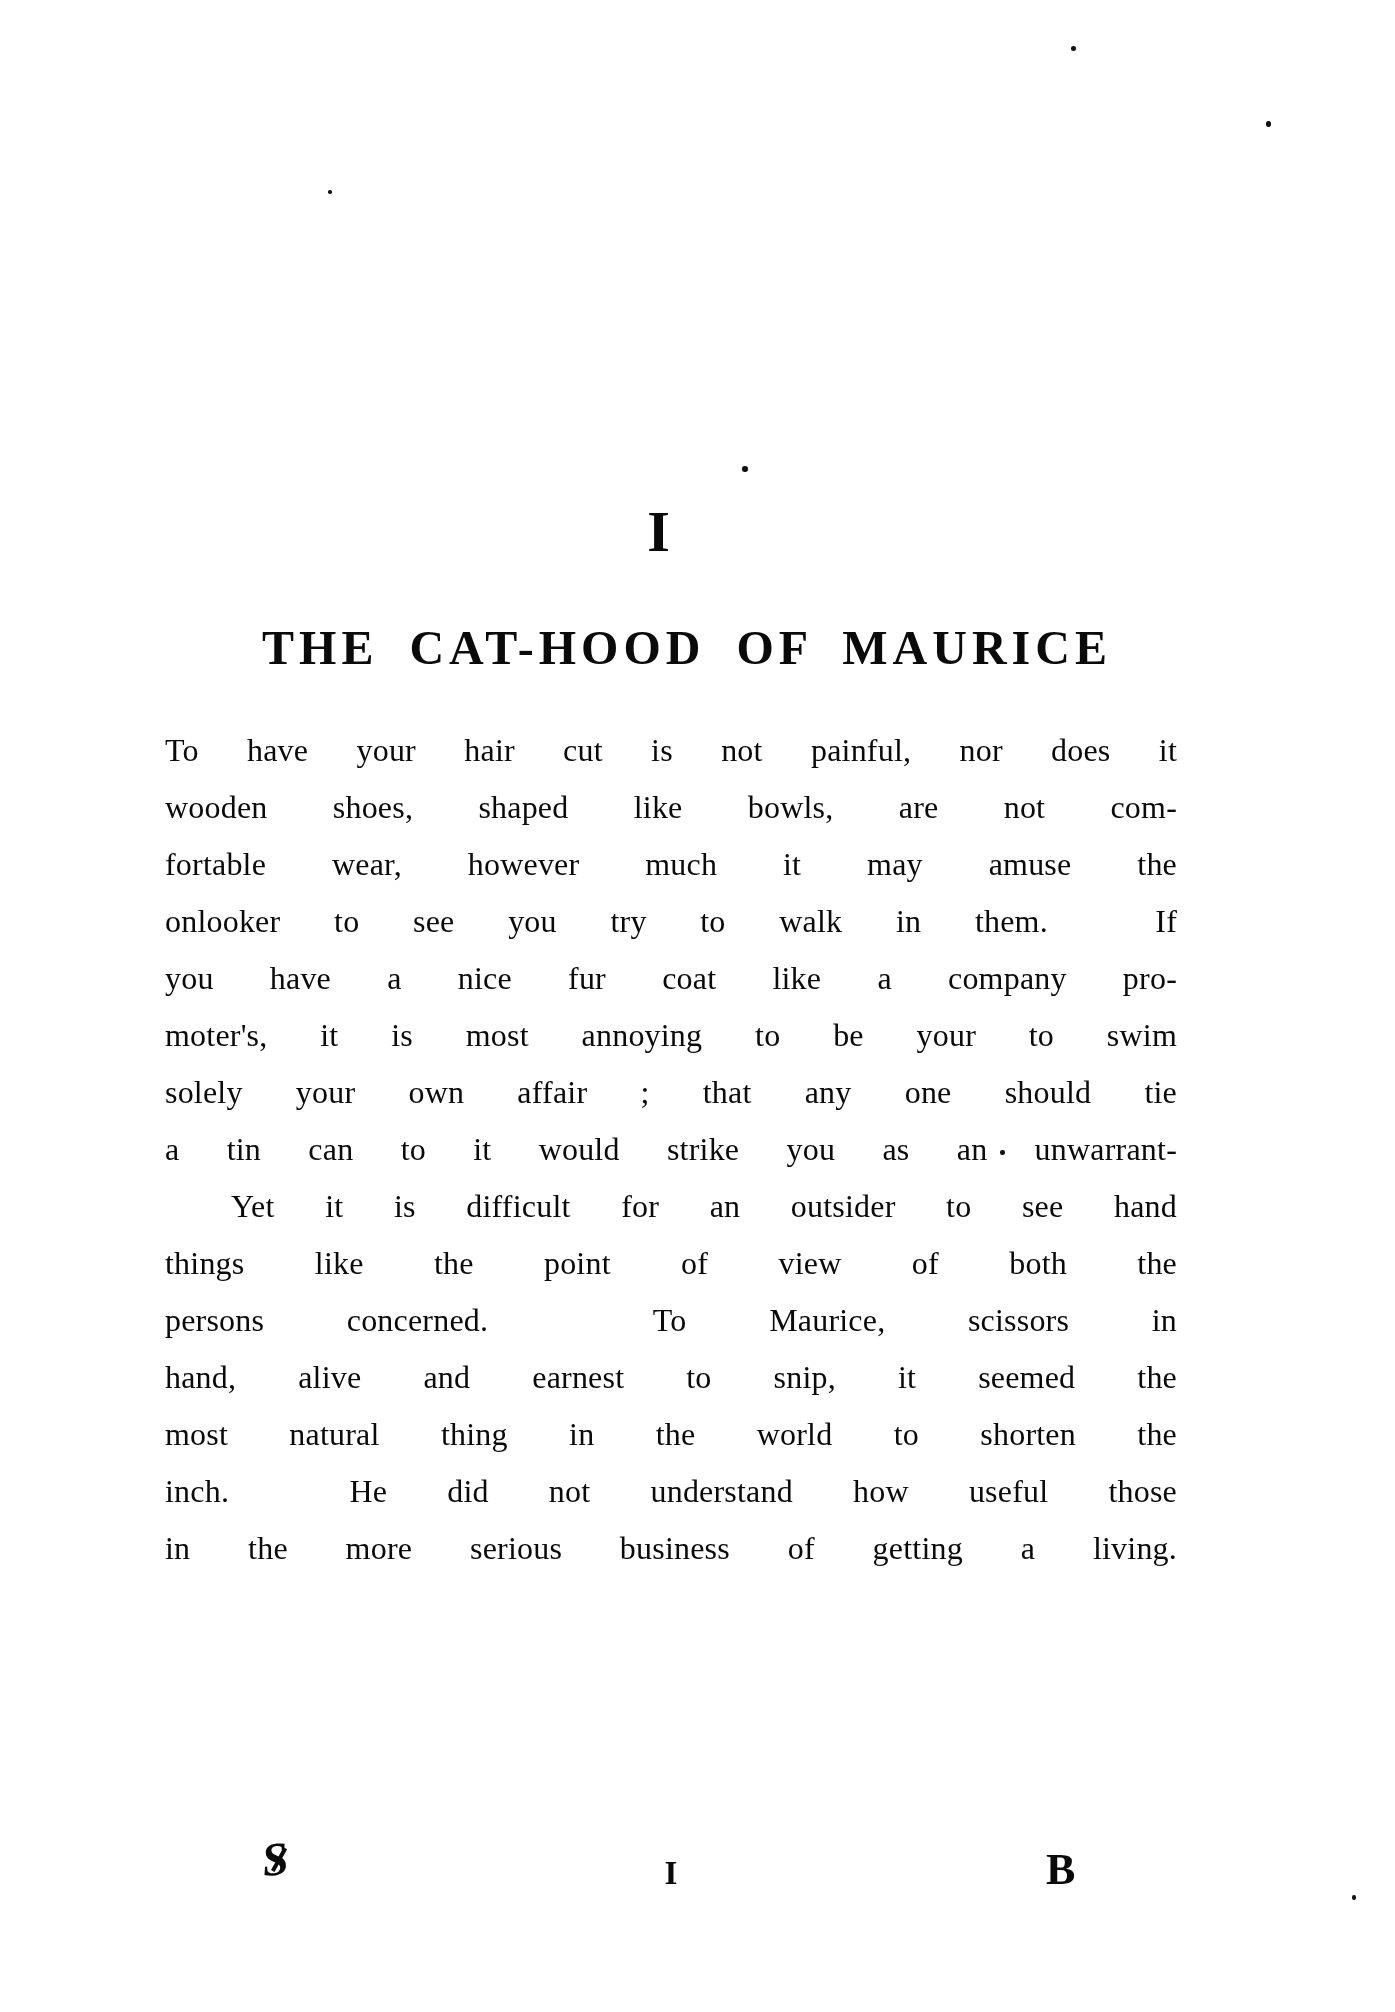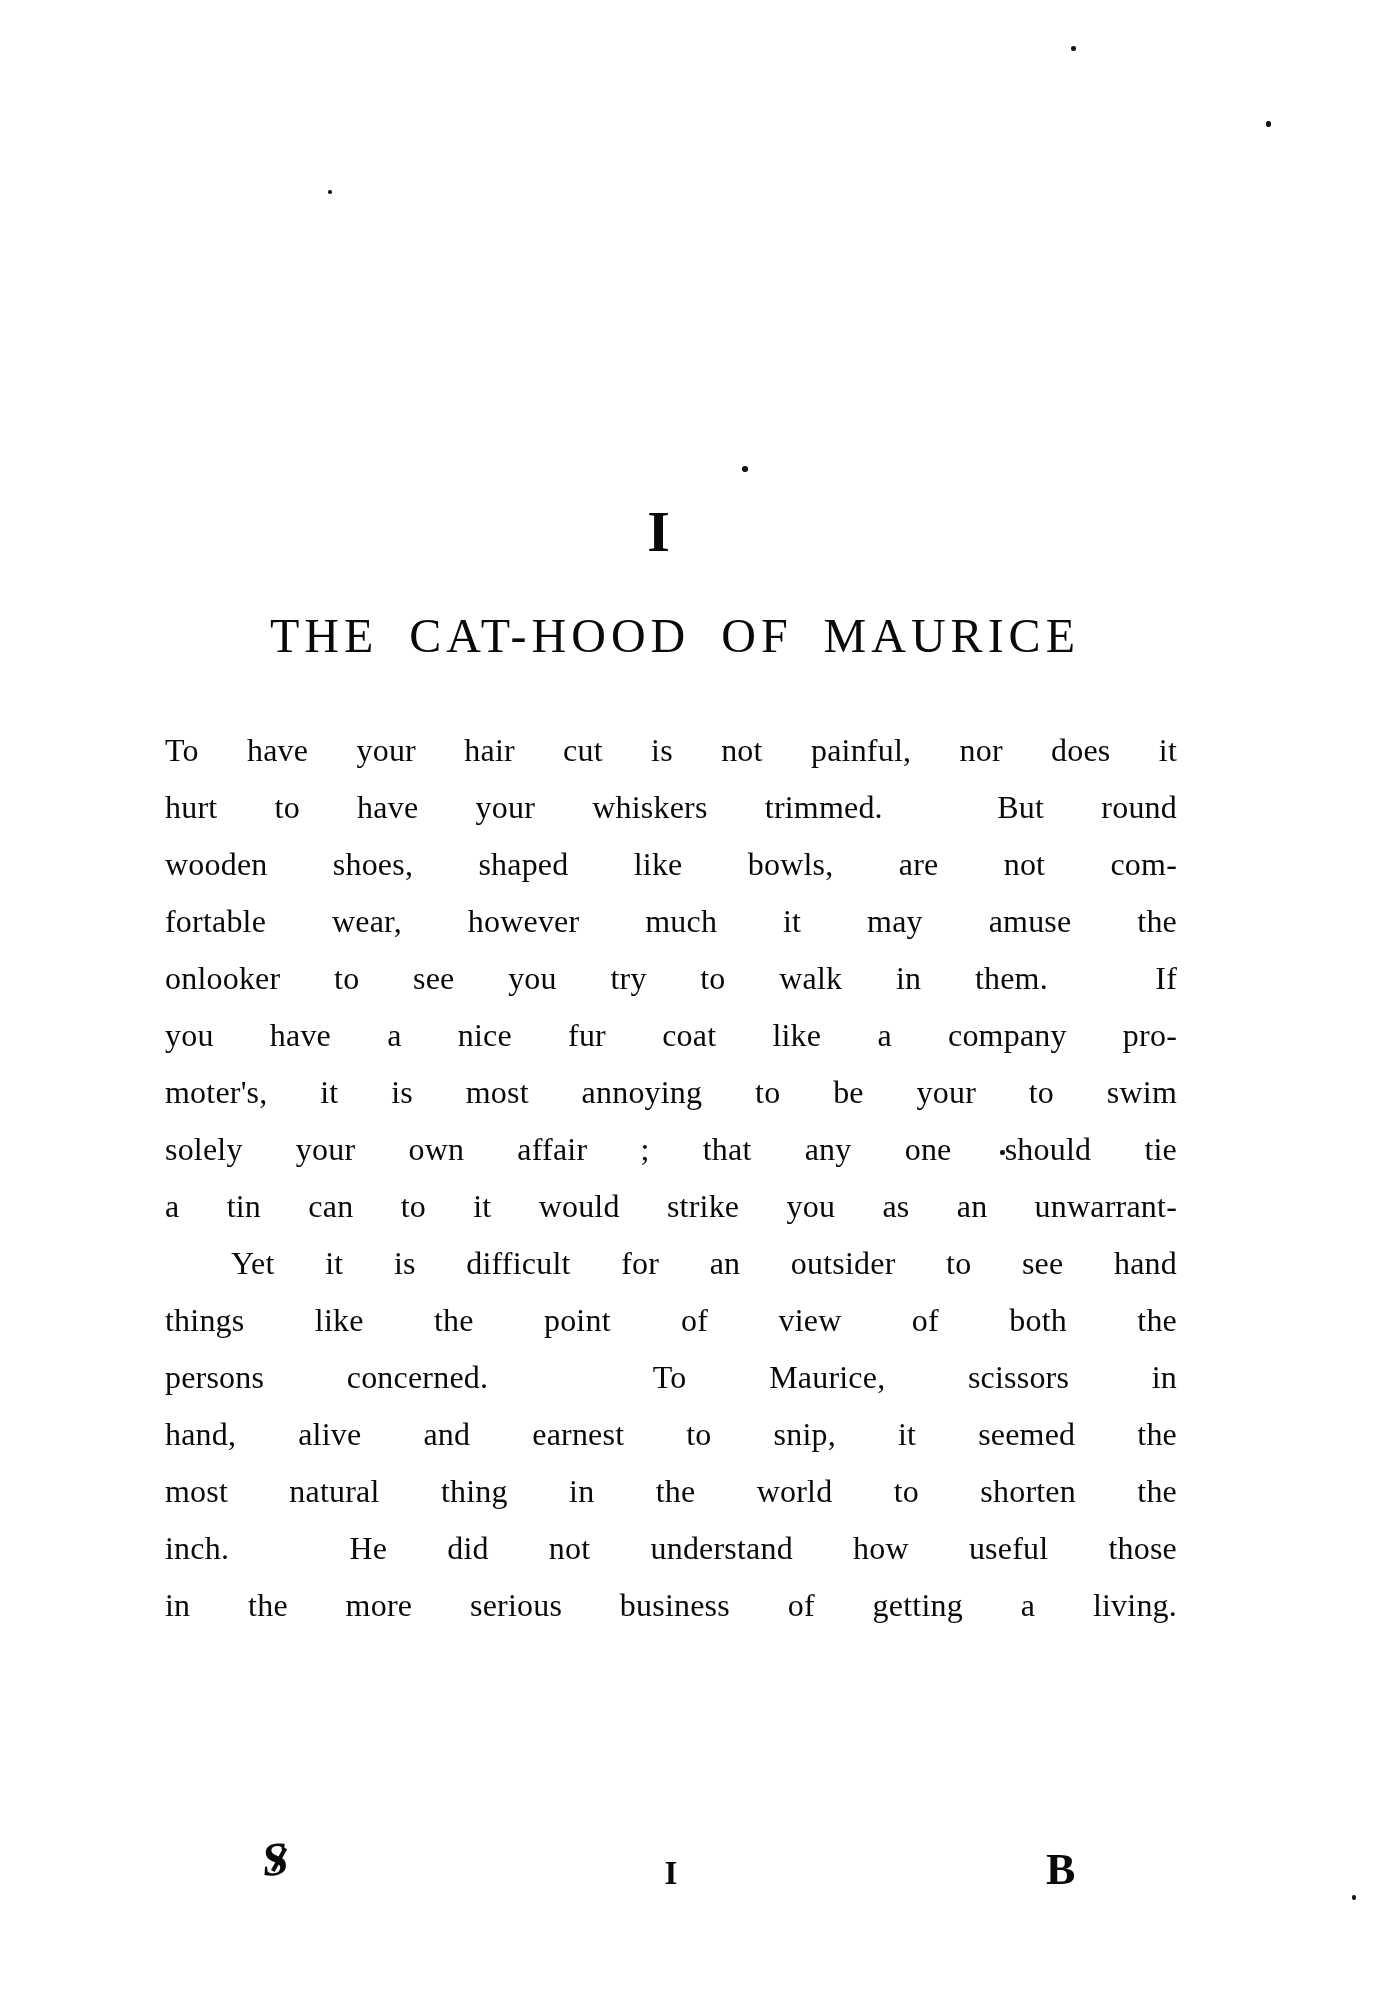--- a/index.html
+++ b/index.html
@@ -29,25 +29,25 @@
     font-weight: bold;
     letter-spacing: 1px;
   }
 
   
   .chapter-title {
     position: absolute;
     top: 603px;
     left: 165px;
     width: 1012px;
-    margin: 4px;
+    margin: 16px;
     text-align: center;
     font-size: 48px;
     line-height: 58px;
-    font-weight: normal;
+    font-weight: bold;
     letter-spacing: 5px;
     word-spacing: 14px;
     white-space: nowrap;
   }
 
   
   .body-text {
     position: absolute;
     top: 722px;
     left: 165px;
@@ -119,21 +119,20 @@
 
 <div class="page">
 
   <div class="chapter-numeral">I</div>
 
   <h1 class="chapter-title">THE CAT-HOOD OF MAURICE</h1>
 
   <div class="body-text">
     <p class="para">
       <span class="line">To have your hair cut is not painful, nor does it</span>
-      <span class="line">hurt to have your whiskers trimmed.&nbsp; But round</span>
       <span class="line">wooden shoes, shaped like bowls, are not com-</span>
       <span class="line">fortable wear, however much it may amuse the</span>
       <span class="line">onlooker to see you try to walk in them.&nbsp; If</span>
       <span class="line">you have a nice fur coat like a company pro-</span>
       <span class="line">moter's, it is most annoying to be your to swim</span>
       <span class="line">solely your own affair&nbsp;; that any one should tie</span>
       <span class="line">a tin can to it would strike you as an unwarrant-</span>
     </p>
     <p class="para">
       <span class="line indented">Yet it is difficult for an outsider to see hand</span>

